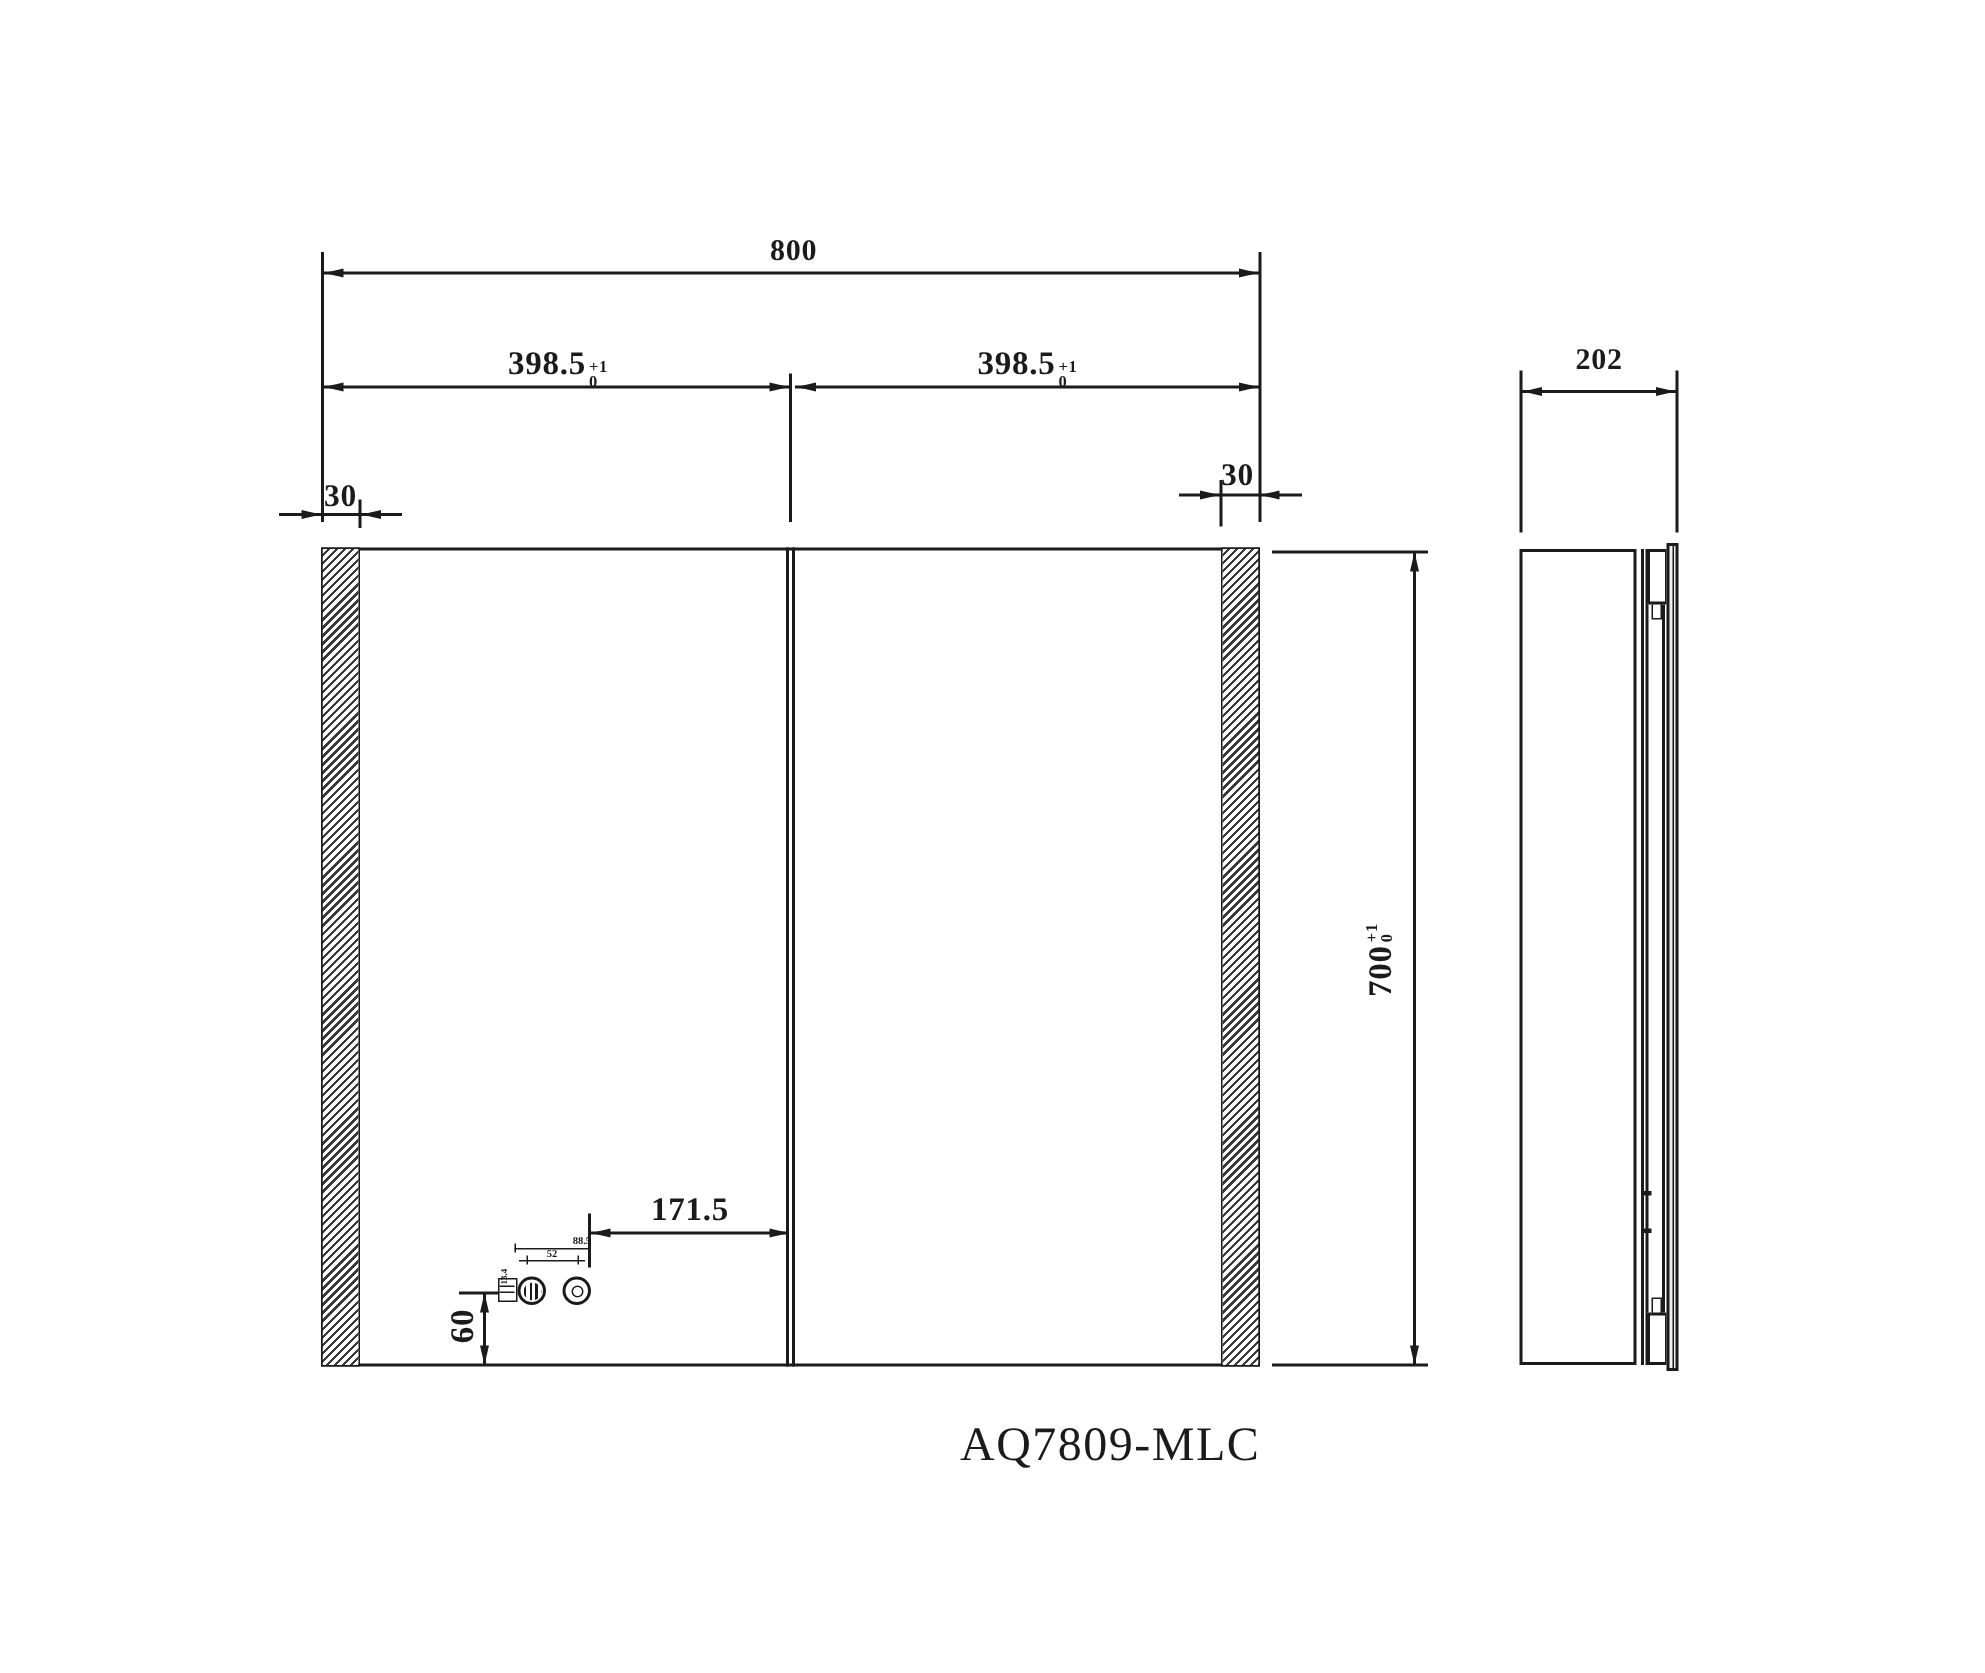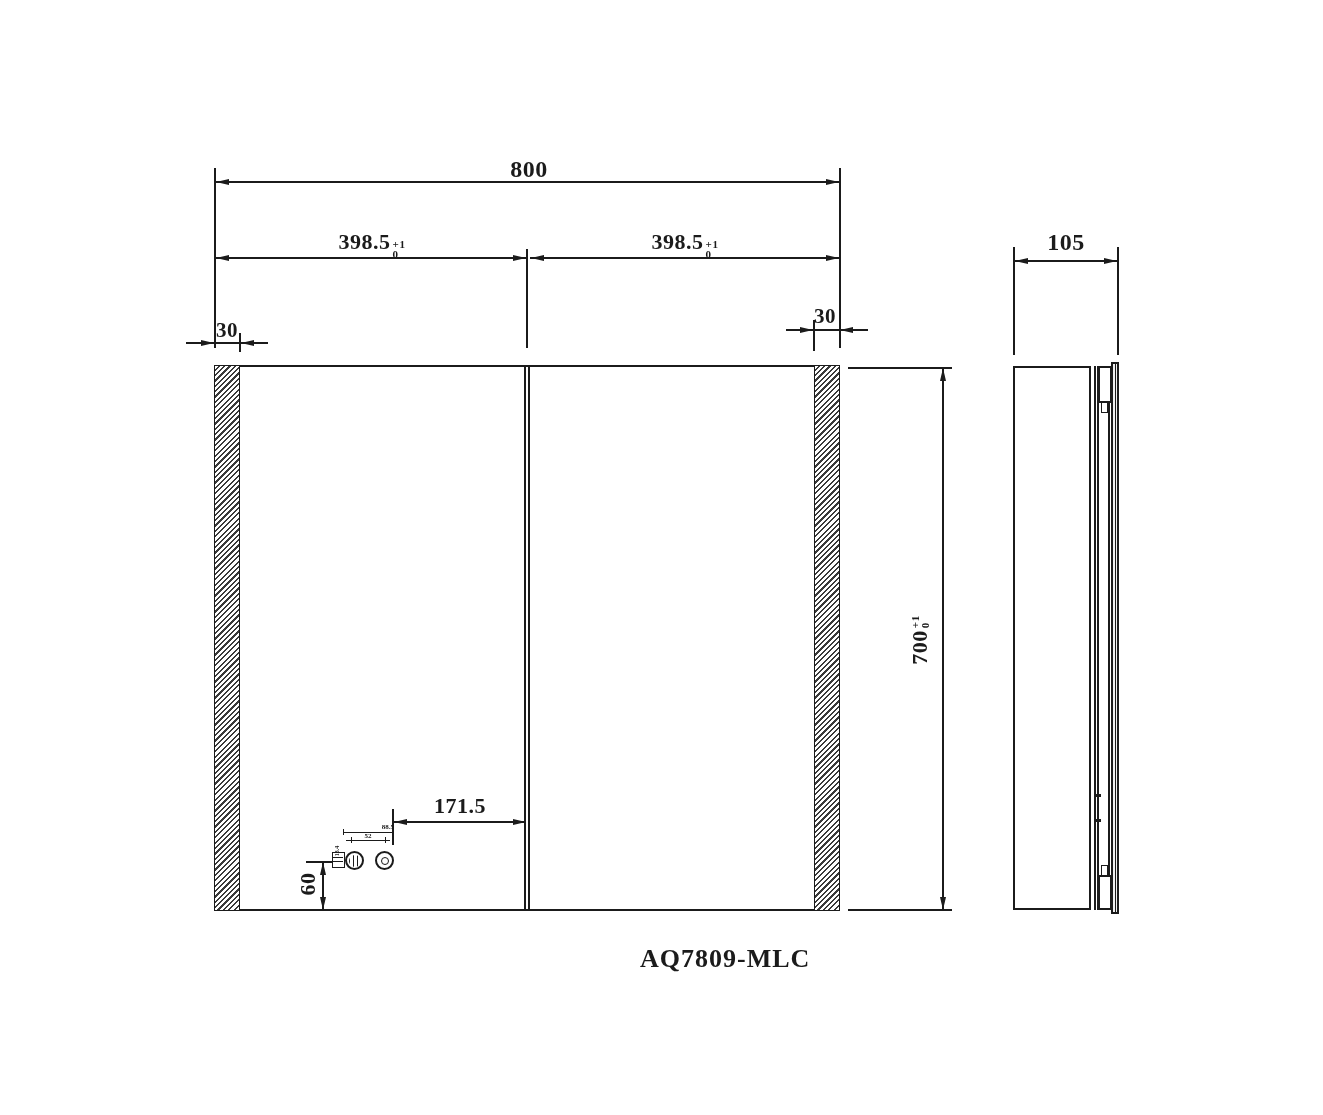--- a/index.html
+++ b/index.html
@@ -12,21 +12,21 @@
   .thinbox{position:absolute;border:1.5px solid var(--ln);box-sizing:border-box;background:#fff;}
   .hatch{position:absolute;border:1.5px solid var(--ln);box-sizing:border-box;
          background:repeating-linear-gradient(135deg,#ffffff 0px,#ffffff 2.2px,#3a3a3a 2.2px,#3a3a3a 3.8px);}
   .ar{position:absolute;width:0;height:0;}
   .ar.l{border-top:3px solid transparent;border-bottom:3px solid transparent;border-right:13px solid var(--ln);}
   .ar.r{border-top:3px solid transparent;border-bottom:3px solid transparent;border-left:13px solid var(--ln);}
   .ar.u{border-left:3px solid transparent;border-right:3px solid transparent;border-bottom:13px solid var(--ln);}
   .ar.d{border-left:3px solid transparent;border-right:3px solid transparent;border-top:13px solid var(--ln);}
   .lbl{position:absolute;text-align:center;white-space:nowrap;font-weight:600;
        font-family:"Liberation Serif",serif;letter-spacing:.5px;line-height:1;}
-  .f24{font-size:24px;}
+  .f24{font-size:20px;}
   .f22{font-size:22px;}
   .f21{font-size:21px;}
   .f7{font-size:7px;letter-spacing:0;font-weight:700;}
   .f6{font-size:6px;letter-spacing:0;font-weight:700;}
   .tol{display:inline-flex;flex-direction:column;align-items:flex-start;justify-content:center;
        font-size:11px;line-height:10px;font-weight:600;vertical-align:1px;margin-left:2px;}
   .rot{display:flex;align-items:center;justify-content:center;transform:rotate(-90deg);}
   .circ{position:absolute;border:2px solid var(--ln);border-radius:50%;box-sizing:border-box;background:#fff;}
   .stripes{position:absolute;inset:1.5px;border-radius:50%;
            background:repeating-linear-gradient(90deg,var(--ln) 0 1.5px,transparent 1.5px 4px);}
@@ -135,17 +135,17 @@
   <div class="thinbox" style="left:1101px;top:865px;width:7px;height:11px;"></div>
   <div class="panel" style="left:1111px;top:362px;width:8px;height:552px;">
     <div class="vl" style="left:1.5px;top:0;height:548px;width:1px;"></div>
   </div>
 
   <div class="vl" style="left:1013px;top:247px;height:108px;"></div>
   <div class="vl" style="left:1117px;top:247px;height:108px;"></div>
   <div class="hl" style="left:1014px;top:260px;width:104px;"></div>
   <div class="ar l" style="left:1015px;top:258px;"></div>
   <div class="ar r" style="left:1104px;top:258px;"></div>
-  <div class="lbl f24" style="left:1036px;top:230px;width:60px;">105</div>
+  <div class="lbl f24" style="left:1036px;top:230px;width:60px;">202</div>
 
-  <div class="lbl" style="left:640px;top:946px;width:160px;font-size:26px;font-weight:700;letter-spacing:1px;">AQ7809-MLC</div>
+  <div class="lbl" style="left:640px;top:946px;width:160px;font-size:32px;font-weight:400;letter-spacing:1px;">AQ7809-MLC</div>
 
 </div>
 
 </body></html>

